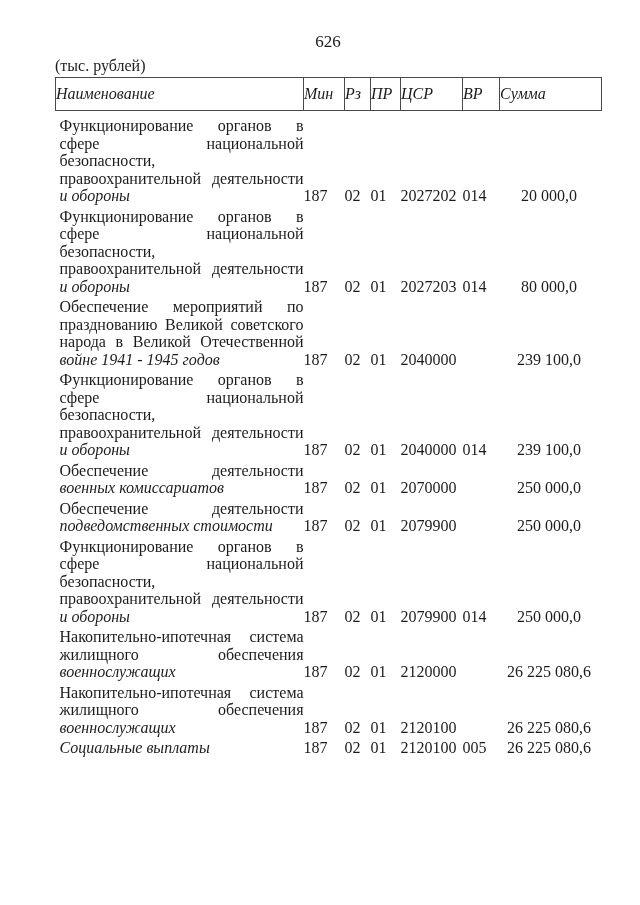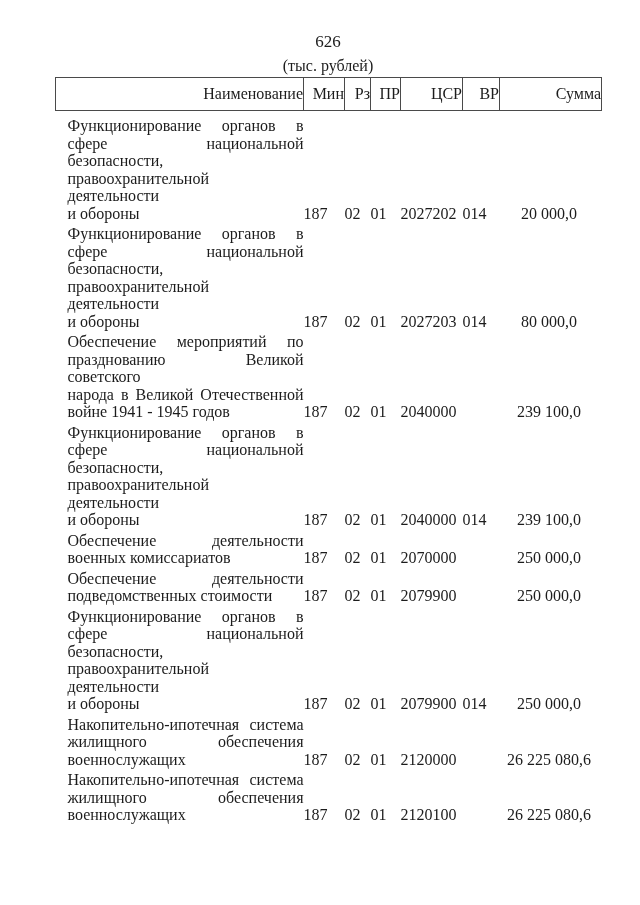--- a/index.html
+++ b/index.html
@@ -21,21 +21,21 @@
     width: 640px;
     height: 905px;
     padding: 33px 39px 17px 55px;
   }
   .page-number {
     text-align: center;
     font-size: 17px;
     line-height: 18px;
   }
   .units-note {
-    text-align: center;
+    text-align: left;
     font-size: 16px;
     line-height: 17px;
     margin-top: 6px;
     margin-bottom: 3px;
   }
   table.budget-table {
     width: 546px;
     border-collapse: collapse;
     table-layout: fixed;
     font-size: 16px;
@@ -45,37 +45,37 @@
   col.col-rz   { width: 26px; }
   col.col-pr   { width: 30px; }
   col.col-csr  { width: 62px; }
   col.col-vr   { width: 37px; }
   col.col-sum  { width: 102px; }
   thead th {
     border: 1.5px solid var(--border-color);
     font-weight: normal;
     font-size: 16px;
     height: 33px;
-    text-align: right;
+    text-align: left;
     vertical-align: middle;
     padding: 0;
+    font-style: italic;
   }
   tbody td {
     vertical-align: bottom;
     padding: 3px 0 0 0;
     line-height: 17.5px;
   }
   tbody tr:first-child td { padding-top: 6px; }
   td.cell-name { padding-left: 4px; }
   .name-line {
     text-align: justify;
     text-align-last: justify;
-    margin-left: 8px;
-  }
-  .name-line:last-child { text-align-last: left; }
+  }
+  .name-line:last-child { text-align-last: left; font-style: italic; }
   td.cell-num { }
   td.cell-sum { text-align: center; padding-right: 3px; }
 </style>
 </head>
 <body>
 
 <div class="page">
   <div class="page-number">626</div>
   <div class="units-note">(тыс. рублей)</div>
 
@@ -218,15 +218,26 @@
             <div class="name-line">жилищного обеспечения</div>
             <div class="name-line">военнослужащих</div>
           </td>
     <td class="cell-num">187</td>
     <td class="cell-num">02</td>
     <td class="cell-num">01</td>
     <td class="cell-num">2120100</td>
     <td class="cell-num"></td>
     <td class="cell-sum">26 225 080,6</td>
   </tr>
+        <tr>
+    <td class="cell-name">
+            <div class="name-line">Социальные выплаты</div>
+          </td>
+    <td class="cell-num">187</td>
+    <td class="cell-num">02</td>
+    <td class="cell-num">01</td>
+    <td class="cell-num">2120100</td>
+    <td class="cell-num">005</td>
+    <td class="cell-sum">26 225 080,6</td>
+  </tr>
       </tbody>
   </table>
 </div>
 
 </body></html>

